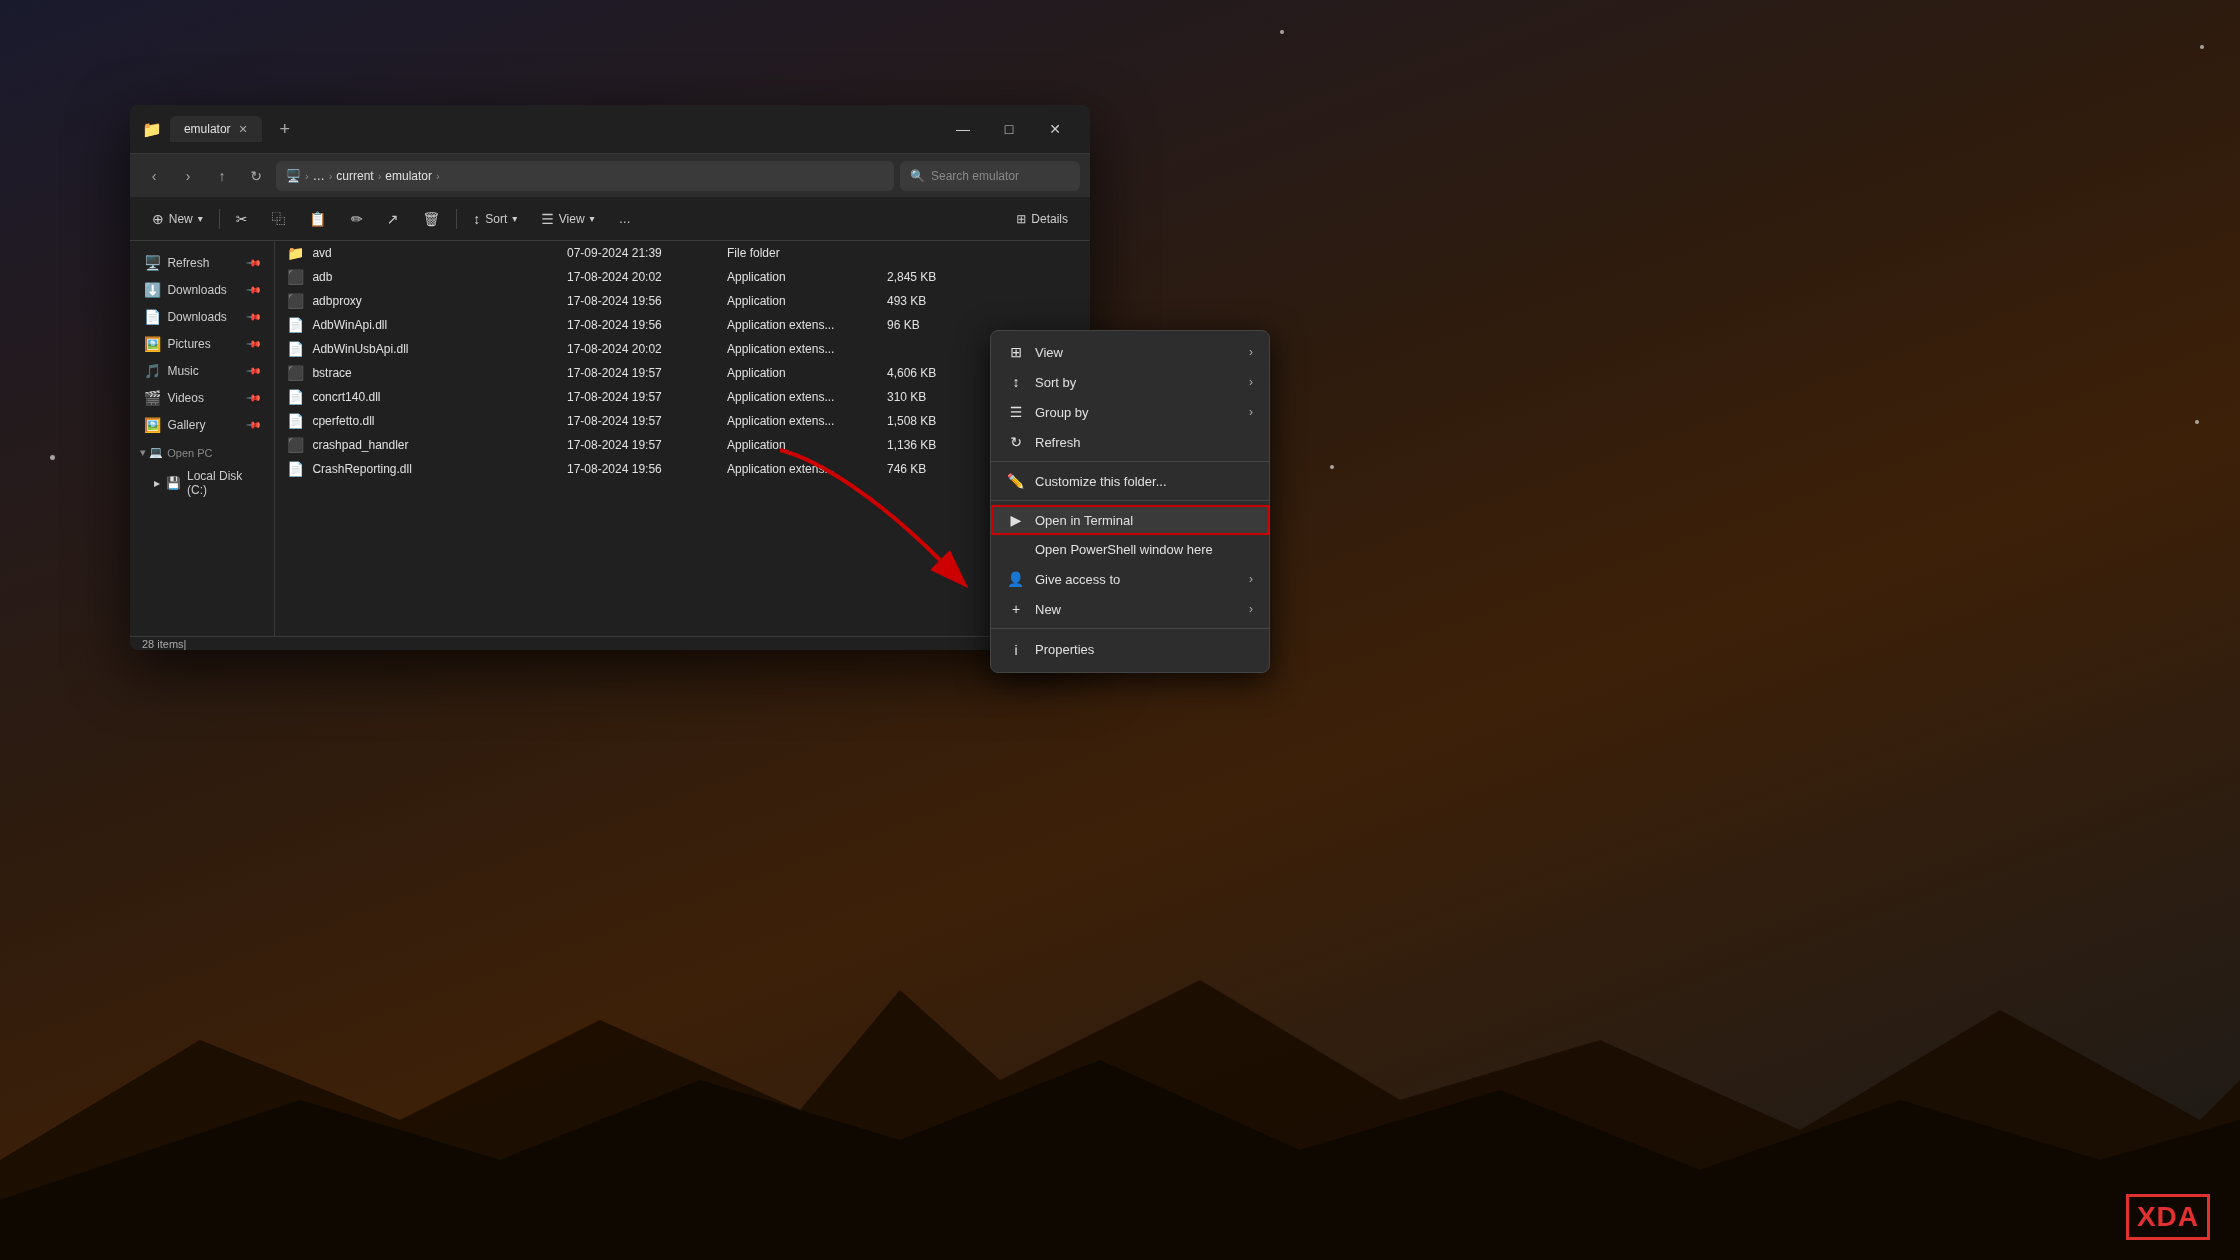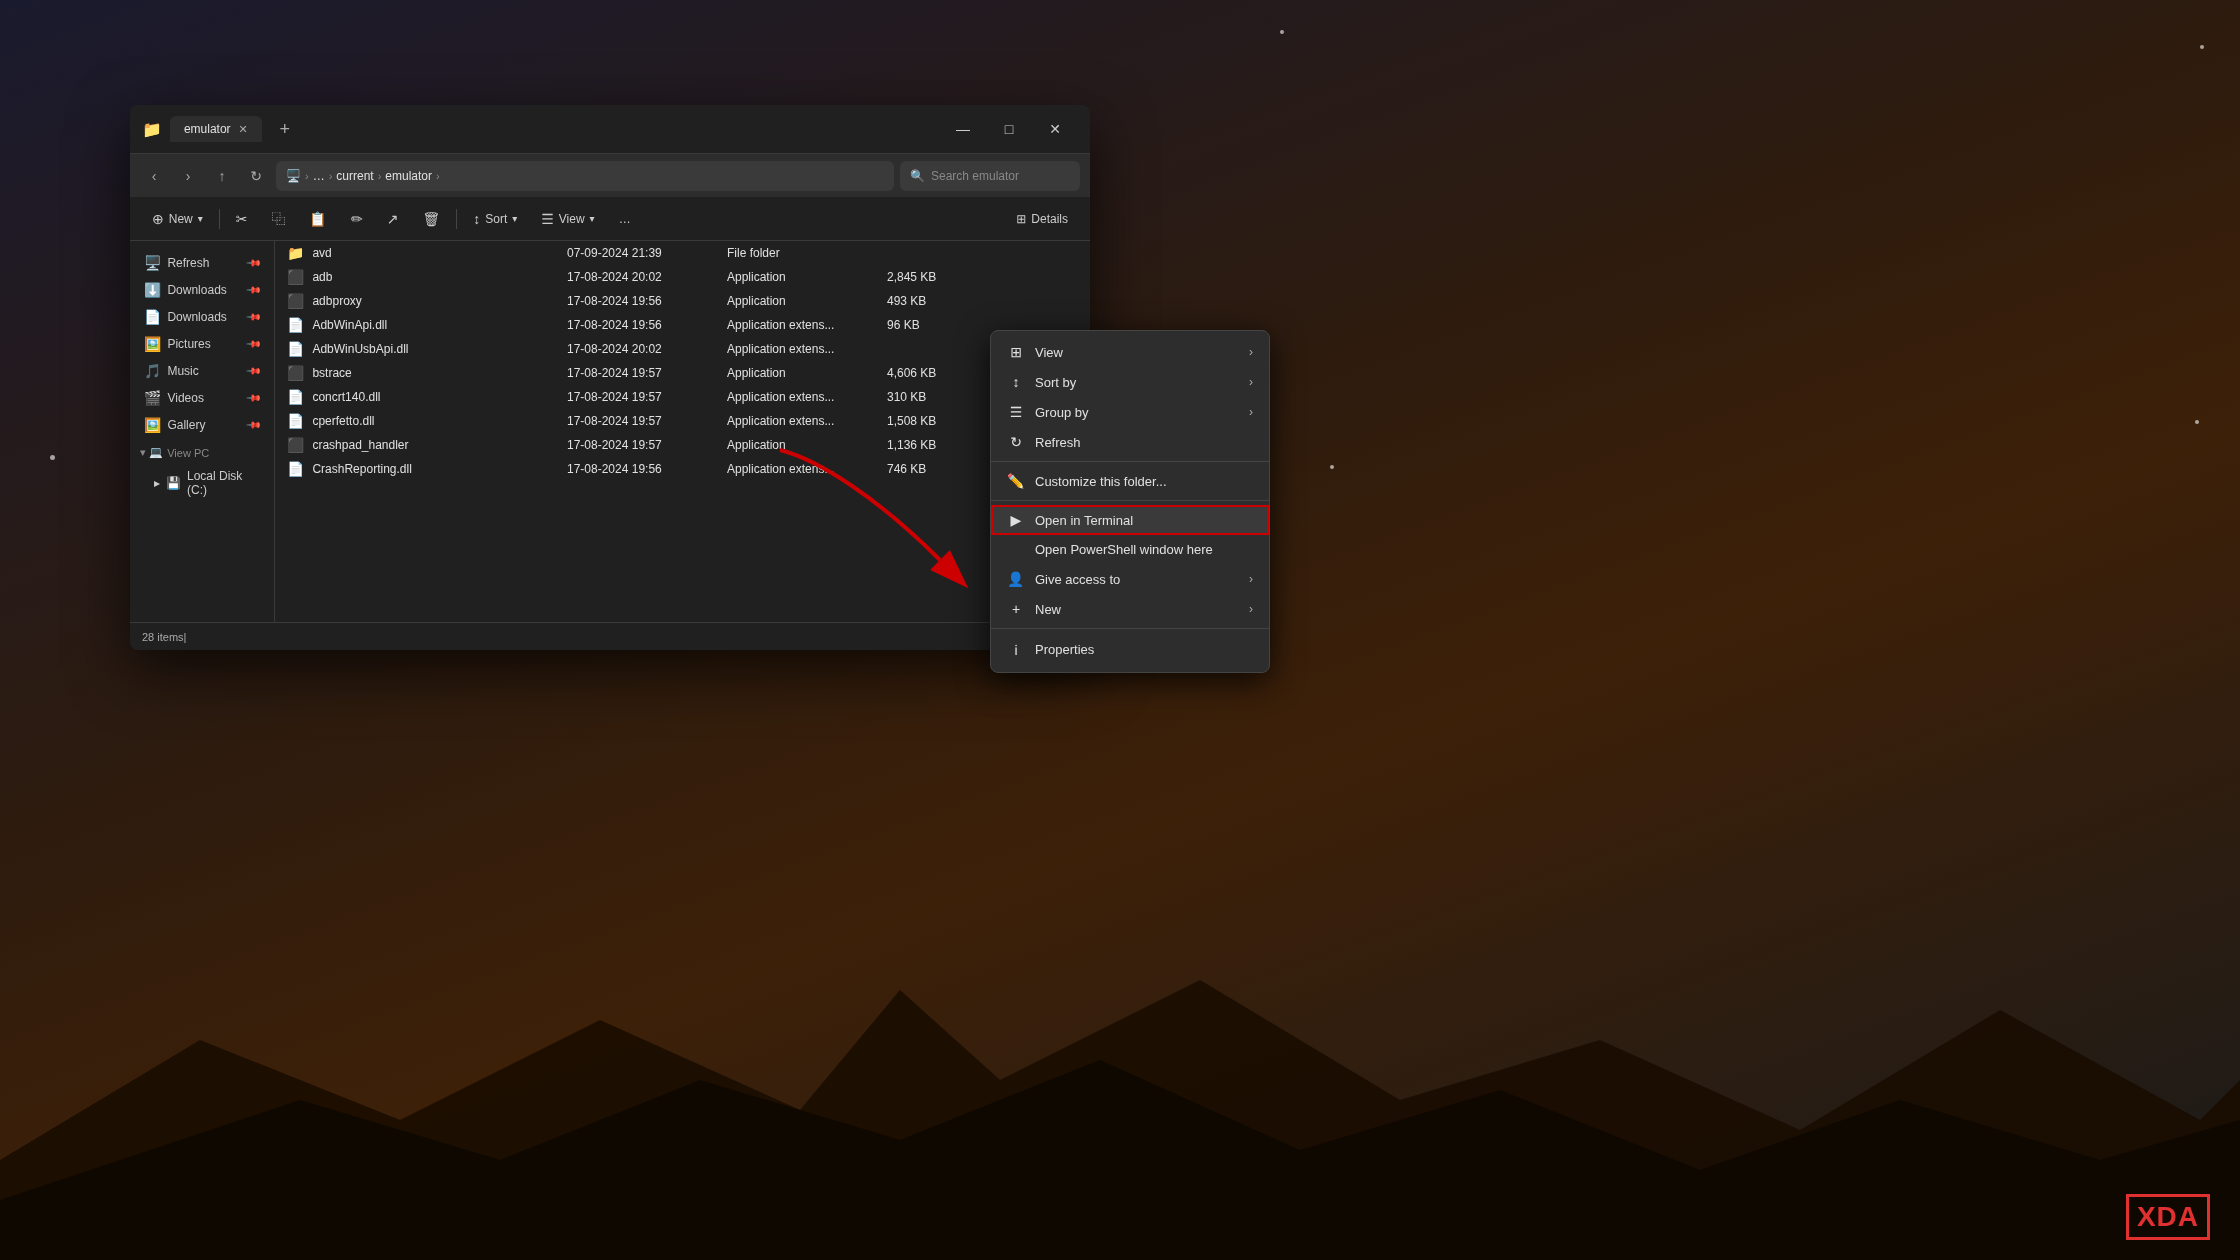--- a/index.html
+++ b/index.html
@@ -315,21 +315,21 @@
       gap: 8px;
     }
 
     .file-icon {
       font-size: 14px;
     }
 
     
     .status-bar {
       background: #202020;
-      height: 28px;
+      height: 14px;
       display: flex;
       align-items: center;
       padding: 0 12px;
       border-top: 1px solid #3a3a3a;
       color: #aaa;
       font-size: 11px;
       flex-shrink: 0;
     }
 
     
@@ -537,21 +537,21 @@
         <span class="pin-icon">📌</span>
       </div>
       <div class="sidebar-item">
         <span class="sidebar-item-icon">🖼️</span>
         <span>Gallery</span>
         <span class="pin-icon">📌</span>
       </div>
       <div class="sidebar-section">
         <span>▾</span>
         <span>💻</span>
-        <span>View PC</span>
+        <span>Open PC</span>
       </div>
       <div class="sidebar-item" style="padding-left:20px;">
         <span>▸</span>
         <span>💾</span>
         <span>Local Disk (C:)</span>
       </div>
     </div>
 
     <div class="file-list">
 

